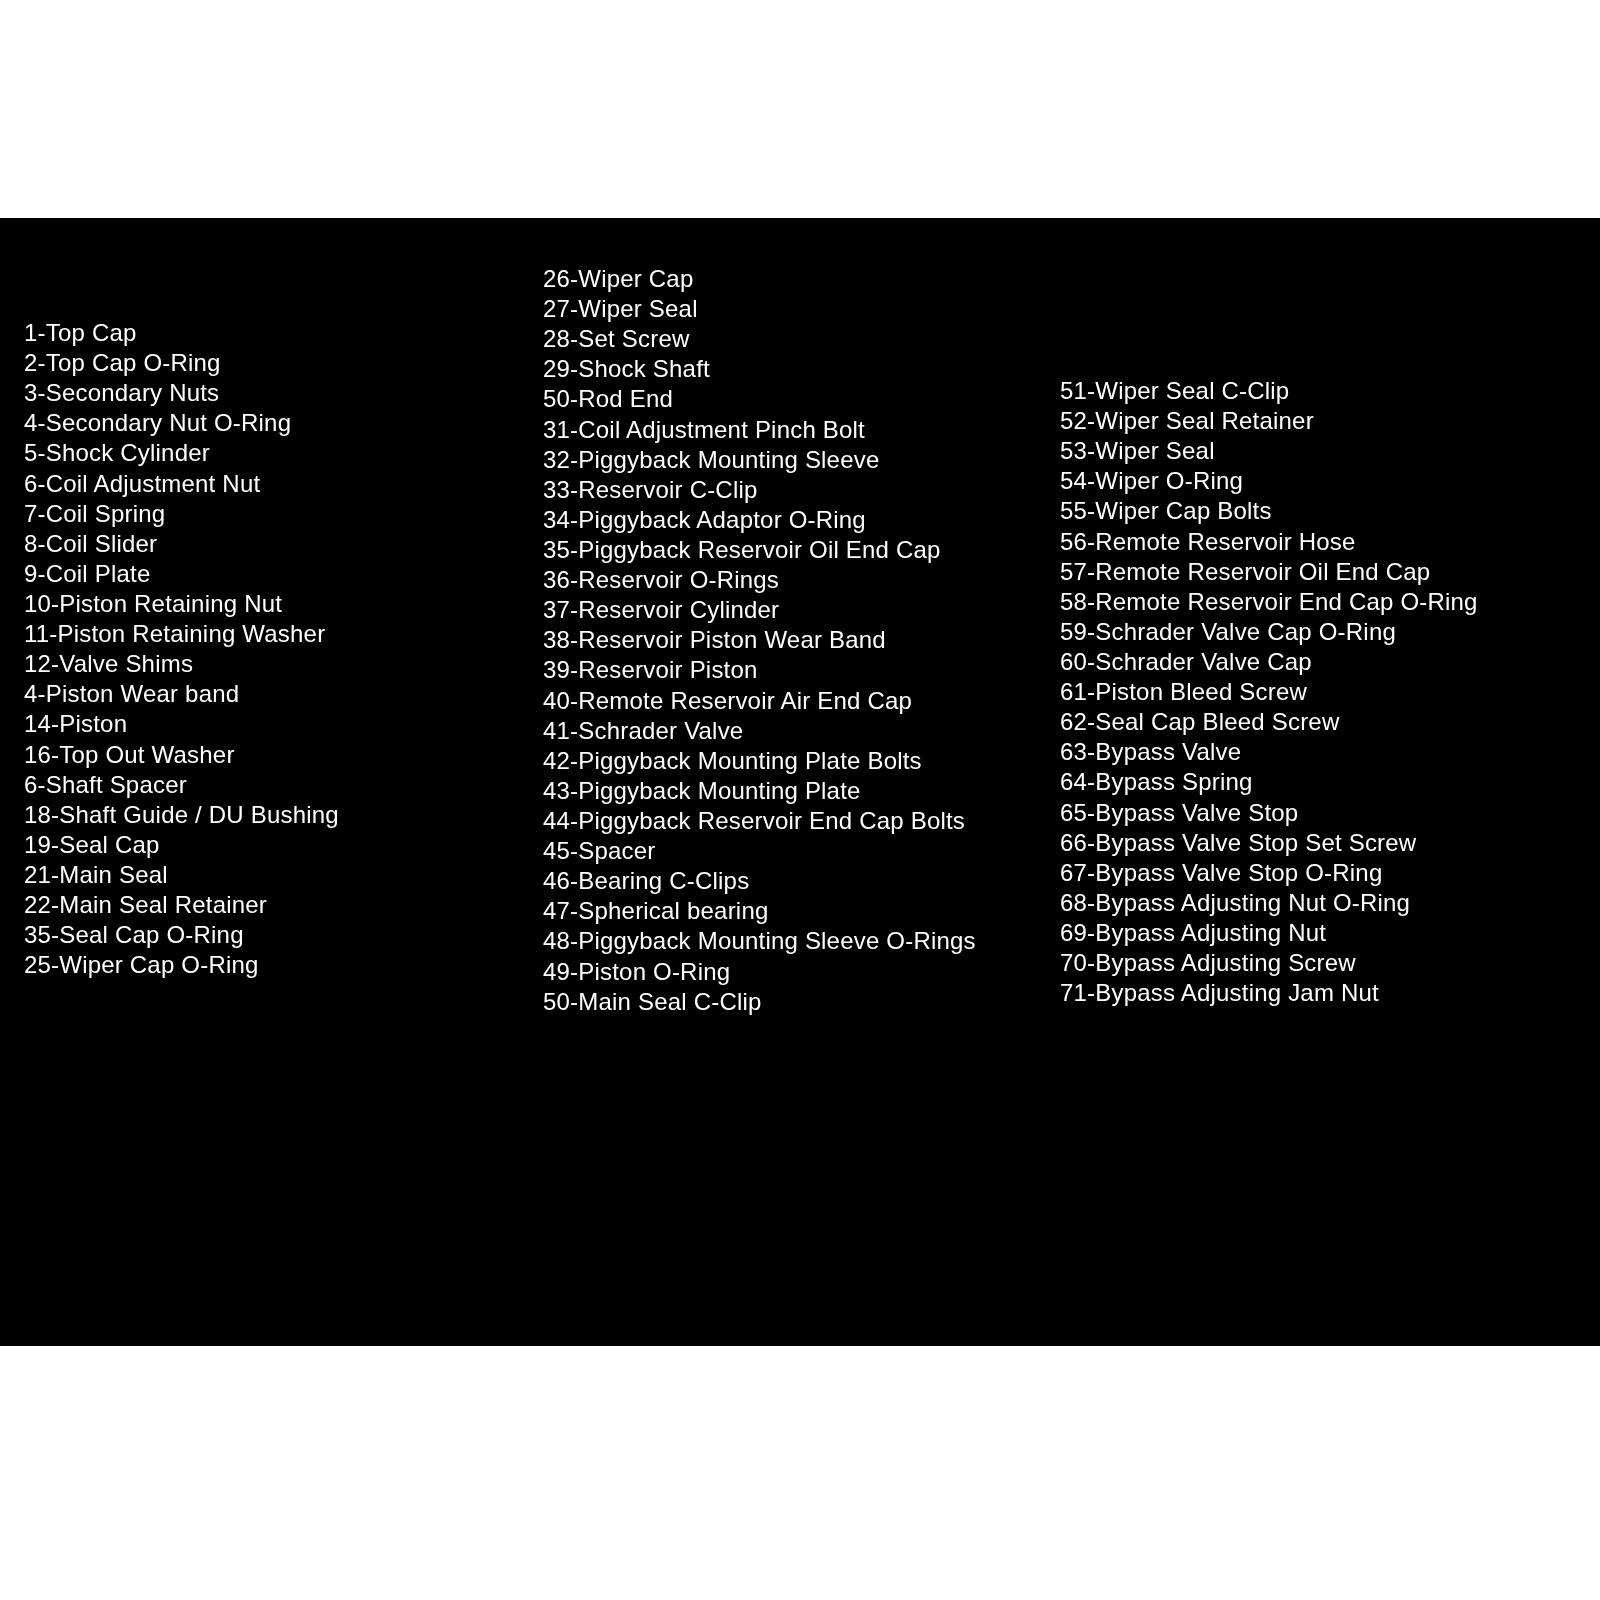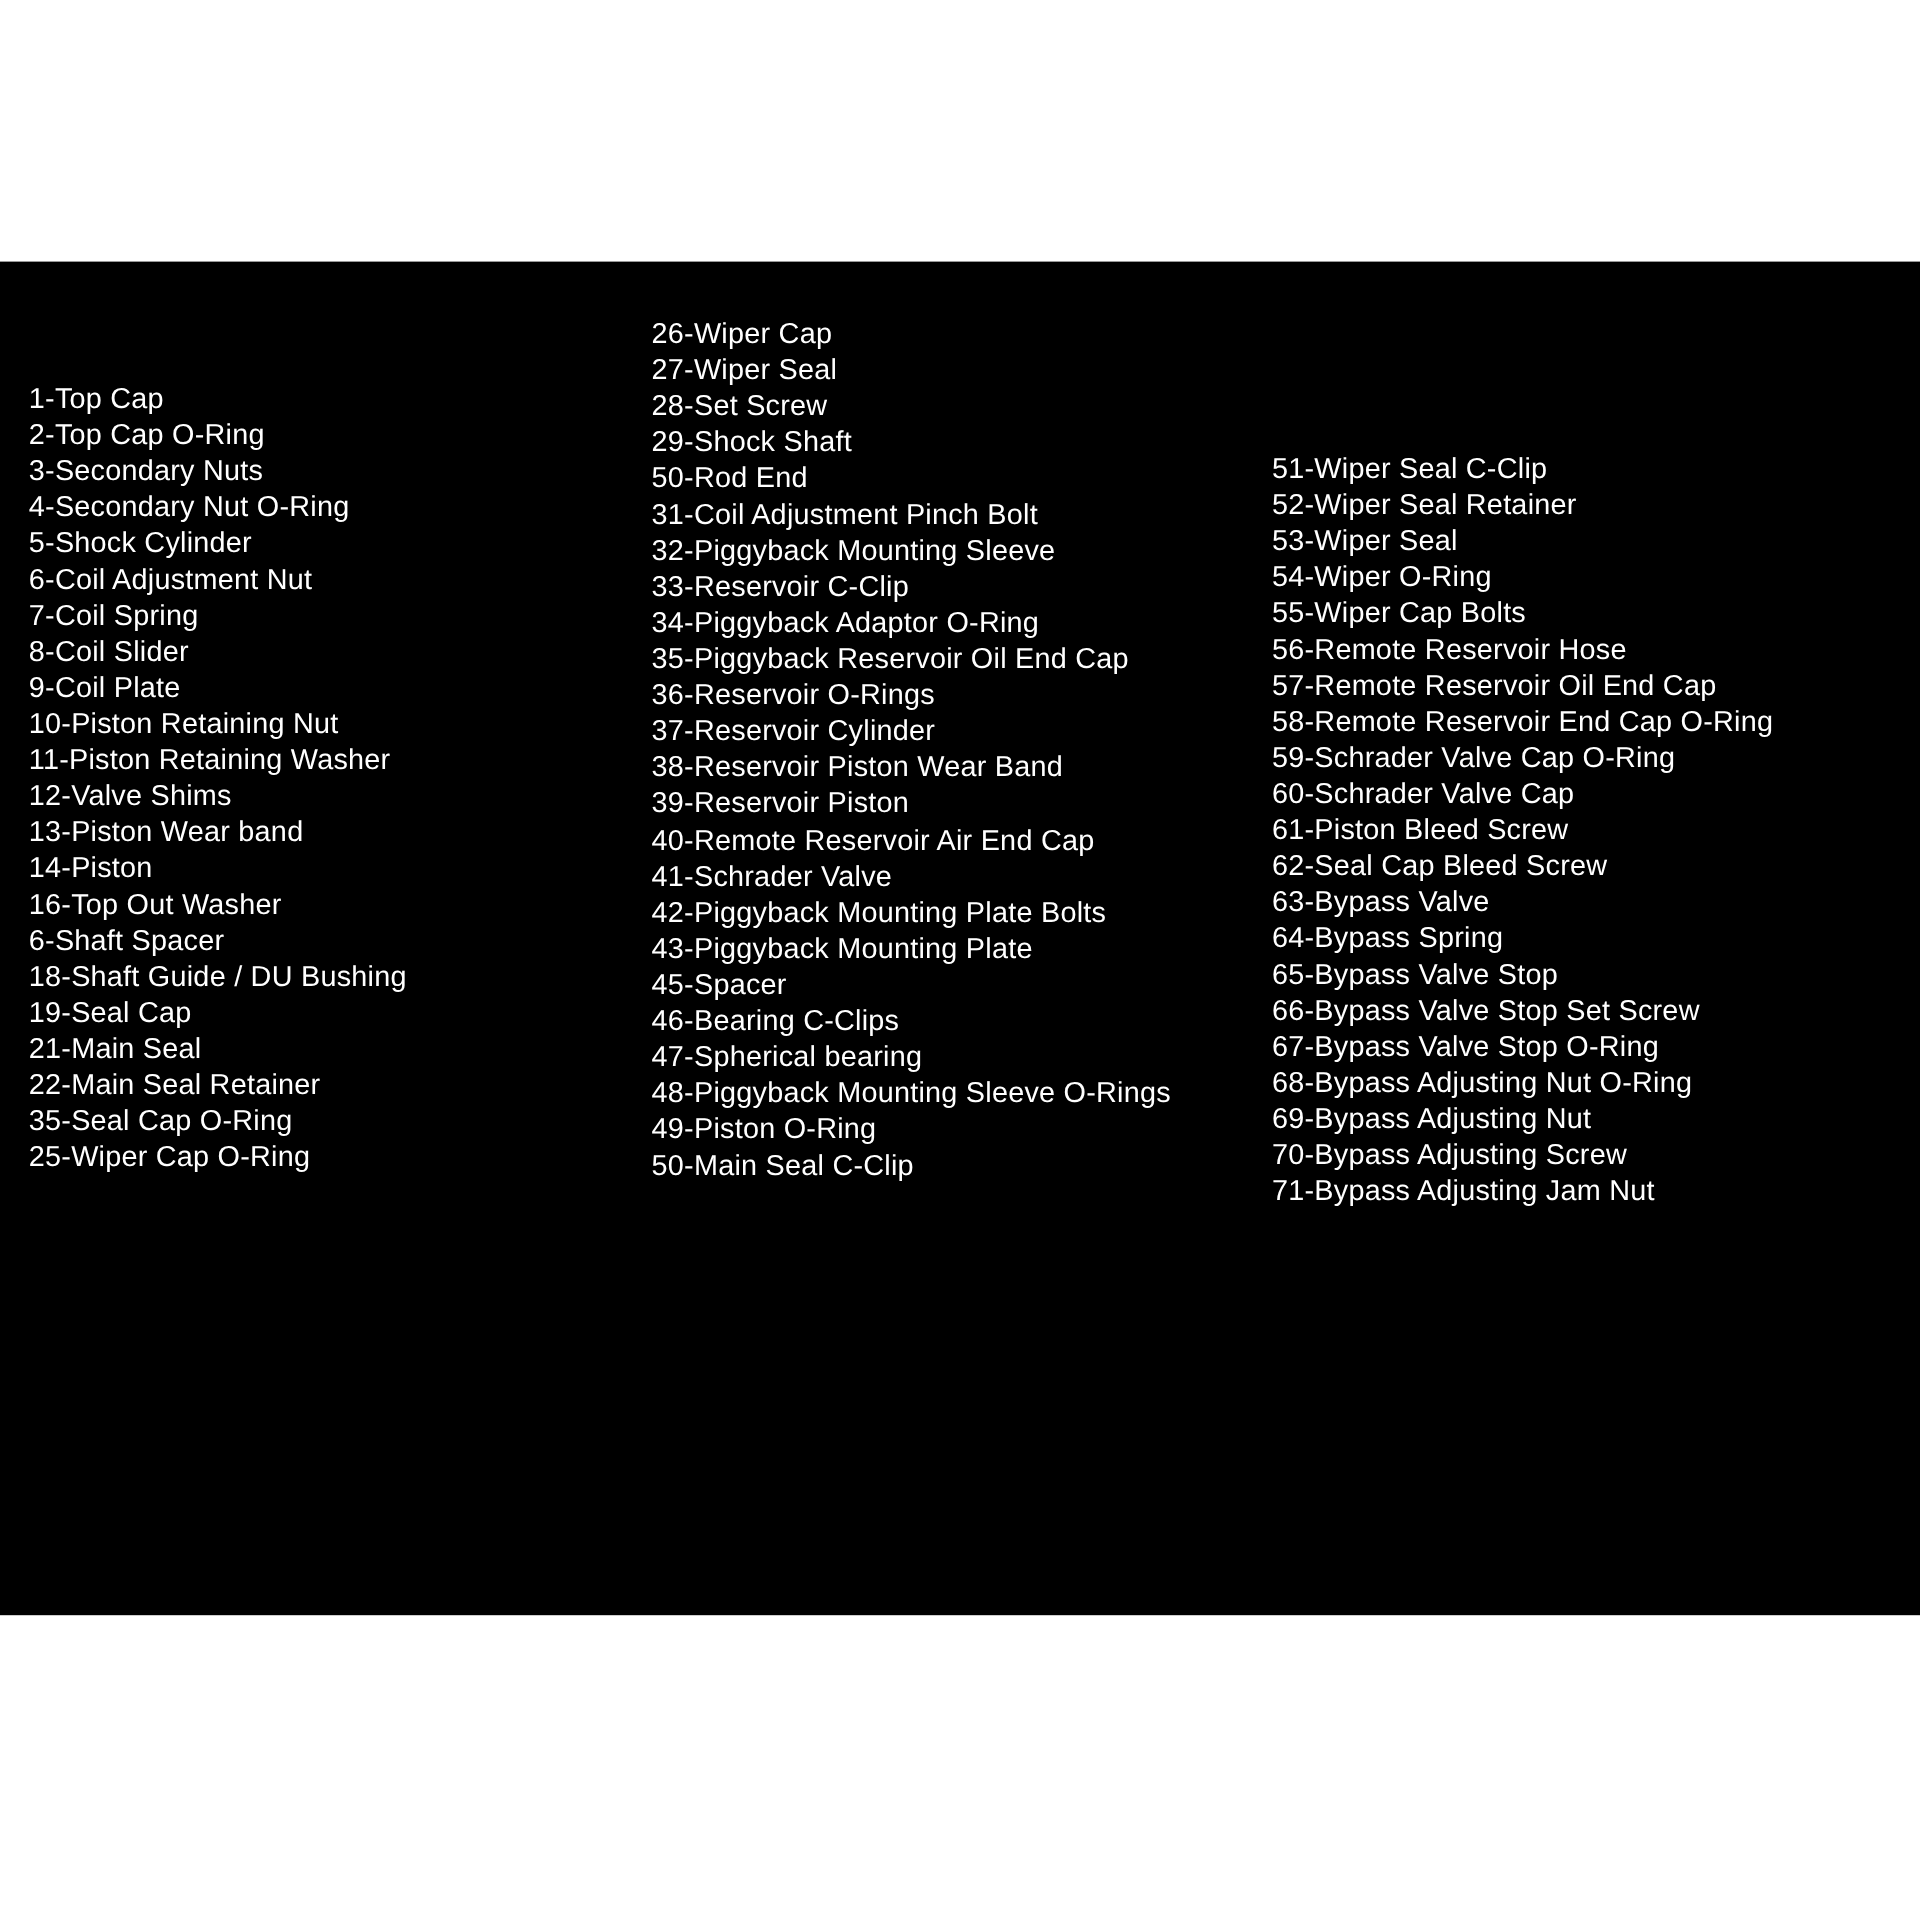--- a/index.html
+++ b/index.html
@@ -68,21 +68,21 @@
       <div class="item">3-Secondary Nuts</div>
       <div class="item">4-Secondary Nut O-Ring</div>
       <div class="item">5-Shock Cylinder</div>
       <div class="item">6-Coil Adjustment Nut</div>
       <div class="item">7-Coil Spring</div>
       <div class="item">8-Coil Slider</div>
       <div class="item">9-Coil Plate</div>
       <div class="item">10-Piston Retaining Nut</div>
       <div class="item">11-Piston Retaining Washer</div>
       <div class="item">12-Valve Shims</div>
-      <div class="item">13-Piston Wear band</div>
+      <div class="item">4-Piston Wear band</div>
       <div class="item">14-Piston</div>
       <div class="item">16-Top Out Washer</div>
       <div class="item">6-Shaft Spacer</div>
       <div class="item">18-Shaft Guide / DU Bushing</div>
       <div class="item">19-Seal Cap</div>
       <div class="item">21-Main Seal</div>
       <div class="item">22-Main Seal Retainer</div>
       <div class="item">35-Seal Cap O-Ring</div>
       <div class="item">25-Wiper Cap O-Ring</div>
     </div>
@@ -99,20 +99,21 @@
       <div class="item">34-Piggyback Adaptor O-Ring</div>
       <div class="item">35-Piggyback Reservoir Oil End Cap</div>
       <div class="item">36-Reservoir O-Rings</div>
       <div class="item">37-Reservoir Cylinder</div>
       <div class="item">38-Reservoir Piston Wear Band</div>
       <div class="item">39-Reservoir Piston</div>
       <div class="item">40-Remote Reservoir Air End Cap</div>
       <div class="item">41-Schrader Valve</div>
       <div class="item">42-Piggyback Mounting Plate Bolts</div>
       <div class="item">43-Piggyback Mounting Plate</div>
+      <div class="item">44-Piggyback Reservoir End Cap Bolts</div>
       <div class="item">45-Spacer</div>
       <div class="item">46-Bearing C-Clips</div>
       <div class="item">47-Spherical bearing</div>
       <div class="item">48-Piggyback Mounting Sleeve O-Rings</div>
       <div class="item">49-Piston O-Ring</div>
       <div class="item">50-Main Seal C-Clip</div>
     </div>
 
     <div class="col" id="col-3">
       <div class="item">51-Wiper Seal C-Clip</div>

